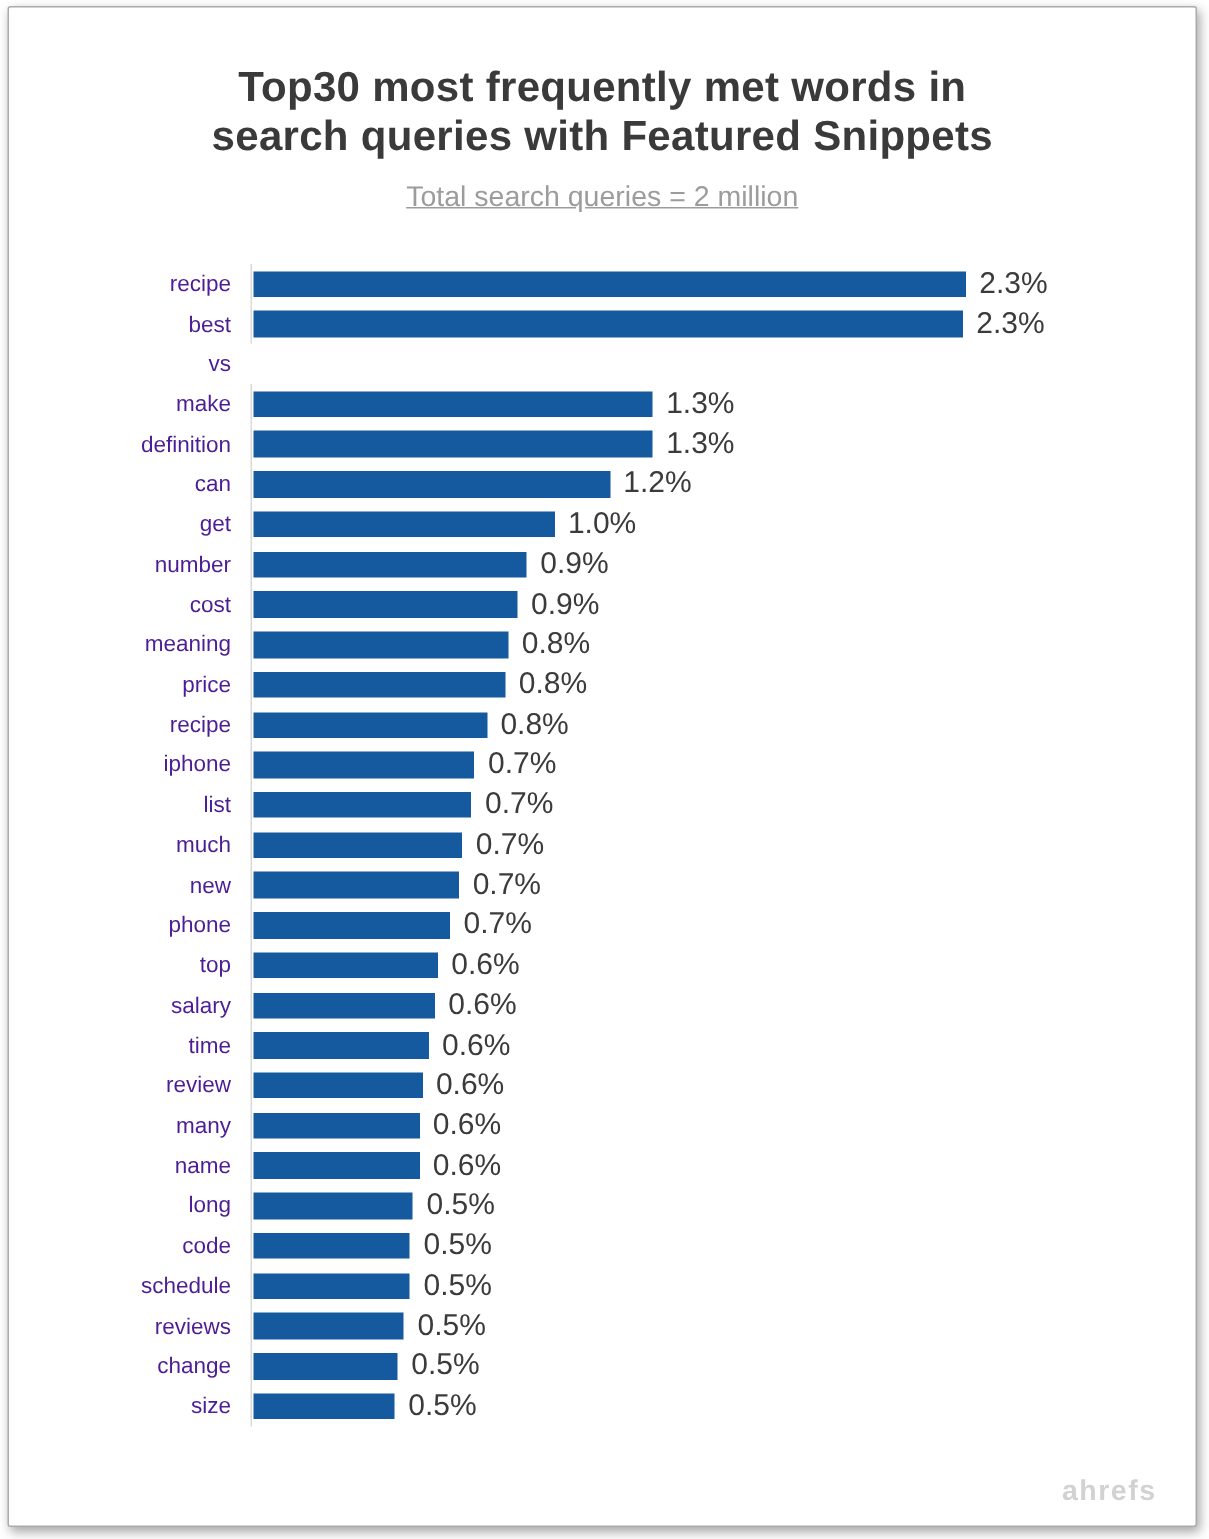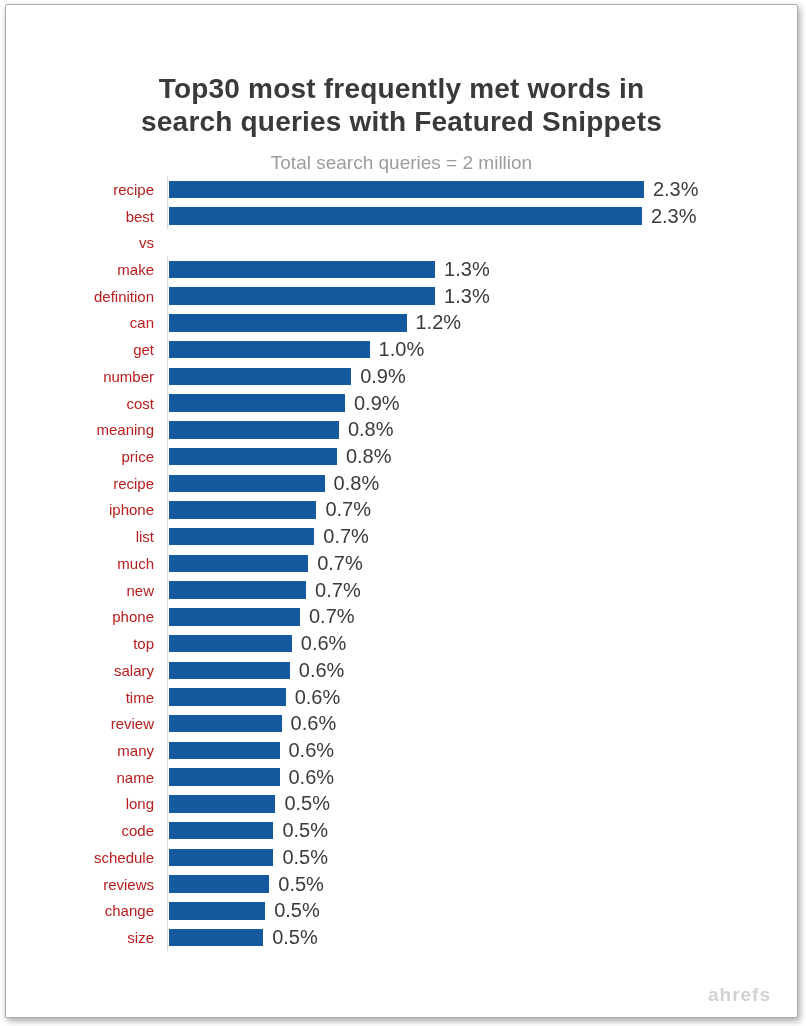--- a/index.html
+++ b/index.html
@@ -12,50 +12,51 @@
   .card {
     position: absolute;
     left: 5px; top: 4px;
     width: 793px; height: 1014px;
     background: #ffffff;
     border: 1px solid #ababab;
     border-radius: 2px;
     box-shadow: 2px 3px 7px rgba(0,0,0,0.35);
   }
   .title {
-    padding-top: 67px;
+    padding-top: 36px;
     text-align: center;
     font-size: 28px;
     line-height: 33px;
     font-weight: 700;
     color: #3a3a3a;
     letter-spacing: 0.2px;
   }
   .subtitle {
     margin-top: 14px;
     text-align: center;
     font-size: 19px;
     color: #9c9c9c;
+    text-decoration: underline;
   }
   .chart {
     position: absolute;
     top: 171px; left: 0; right: 0;
   }
   .chart-row {
     display: flex;
     align-items: center;
     height: 26.72px;
   }
   .cat-label {
     width: 148px;
     padding-right: 13px;
     flex: 0 0 161px;
     text-align: right;
     font-size: 15px;
-    color: #b91c1c;
+    color: #4c1d95;
     white-space: nowrap;
   }
   .bar-track {
     flex: 1;
     align-self: stretch;
     display: flex;
     align-items: center;
     border-left: 1px solid #d9d9d9;
   }
   .bar {

